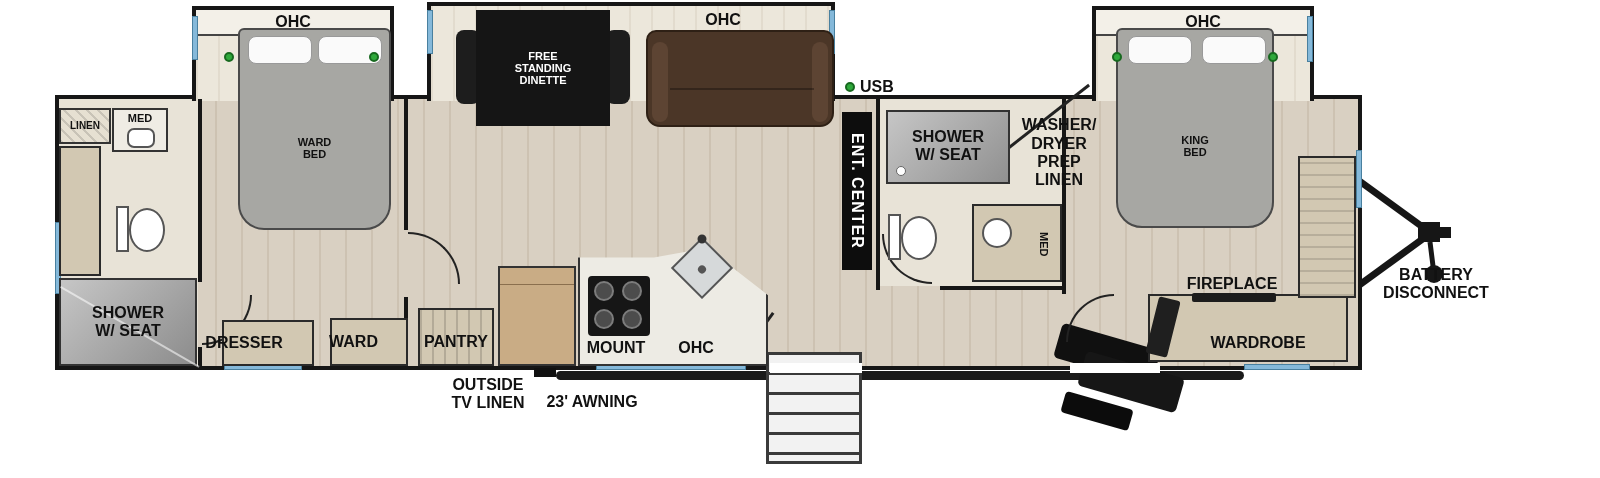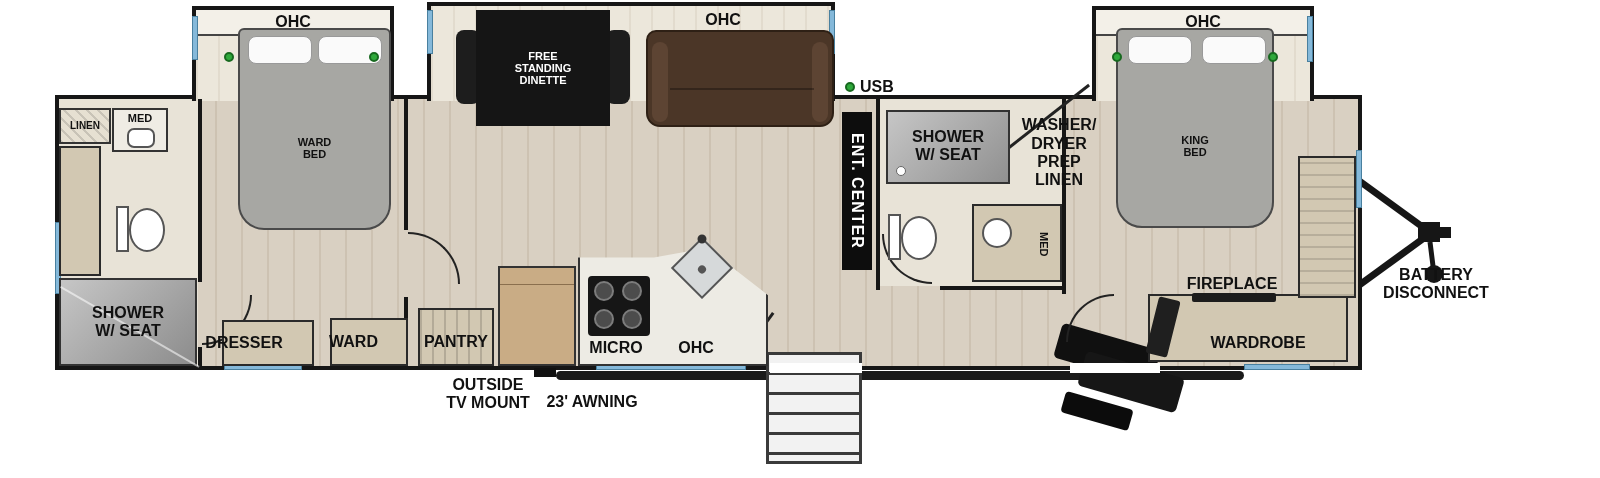--- a/index.html
+++ b/index.html
@@ -25,21 +25,21 @@
   .fixture { position:absolute; background:#fff; border:2px solid #555; }
 </style>
 </head>
 <body>
 
 <div class="canvas">
 
   <div class="abs" style="left:556px;top:371px;width:688px;height:9px;background:#1a1a1a;border-radius:5px;z-index:2;"></div>
   <div class="abs" style="left:534px;top:368px;width:22px;height:9px;background:#111;z-index:3;"></div>
   <div class="lbl f12" style="left:432px;top:378px;width:112px;height:32px;">OUTSIDE
-TV MOUNT</div>
+TV LINEN</div>
   <div class="lbl f12" style="left:542px;top:394px;width:100px;height:16px;">23' AWNING</div>
 
   <div class="abs" style="left:766px;top:352px;width:96px;height:112px;background:#f2f2f2;border:3px solid #3a3a3a;z-index:5;
               background-image:repeating-linear-gradient(180deg, rgba(0,0,0,0) 0 17px, #3a3a3a 17px 20px);"></div>
 
   <div class="abs" style="left:1056px;top:336px;width:102px;height:36px;background:#101010;border-radius:5px;transform:rotate(16deg);z-index:5;"></div>
   <div class="abs" style="left:1080px;top:364px;width:102px;height:36px;background:#161616;border-radius:5px;transform:rotate(16deg);z-index:5;"></div>
   <div class="abs" style="left:1062px;top:400px;width:70px;height:22px;background:#0c0c0c;border-radius:4px;transform:rotate(16deg);z-index:5;"></div>
 
   <svg class="abs" style="left:1358px;top:148px;width:150px;height:170px;z-index:2;" viewBox="0 0 150 170">
@@ -169,21 +169,21 @@
     <div style="position:absolute;left:34px;top:5px;width:20px;height:20px;border-radius:50%;background:#4c4c4c;border:2px solid #7c7c7c;"></div>
     <div style="position:absolute;left:6px;top:33px;width:20px;height:20px;border-radius:50%;background:#4c4c4c;border:2px solid #7c7c7c;"></div>
     <div style="position:absolute;left:34px;top:33px;width:20px;height:20px;border-radius:50%;background:#4c4c4c;border:2px solid #7c7c7c;"></div>
   </div>
 
   <div class="abs" style="left:680px;top:246px;width:44px;height:44px;background:#d6d9da;border:2px solid #555;transform:rotate(45deg);z-index:21;">
     <div style="position:absolute;left:17px;top:17px;width:8px;height:8px;border-radius:50%;background:#555;"></div>
     <div style="position:absolute;left:-5px;top:-5px;width:9px;height:9px;border-radius:50%;background:#333;"></div>
   </div>
 
-  <div class="lbl f12" style="left:584px;top:340px;width:64px;height:16px;">MICRO</div>
+  <div class="lbl f12" style="left:584px;top:340px;width:64px;height:16px;">MOUNT</div>
   <div class="lbl f12" style="left:664px;top:340px;width:64px;height:16px;">OHC</div>
 
   <div class="abs" style="left:842px;top:112px;width:30px;height:158px;background:#0d0d0d;z-index:20;"></div>
   <div class="lbl f12 white vlbl" style="left:842px;top:112px;width:30px;height:158px;letter-spacing:1px;">ENT. CENTER</div>
 
   <div class="abs" style="left:886px;top:110px;width:124px;height:74px;border:2px solid #333;z-index:20;
               background:linear-gradient(135deg,#c6c6c6,#909090);">
     <div style="position:absolute;left:8px;bottom:6px;width:10px;height:10px;border-radius:50%;background:#fff;border:1px solid #666;"></div>
   </div>
   <div class="lbl f12" style="left:886px;top:118px;width:124px;height:56px;">SHOWER

